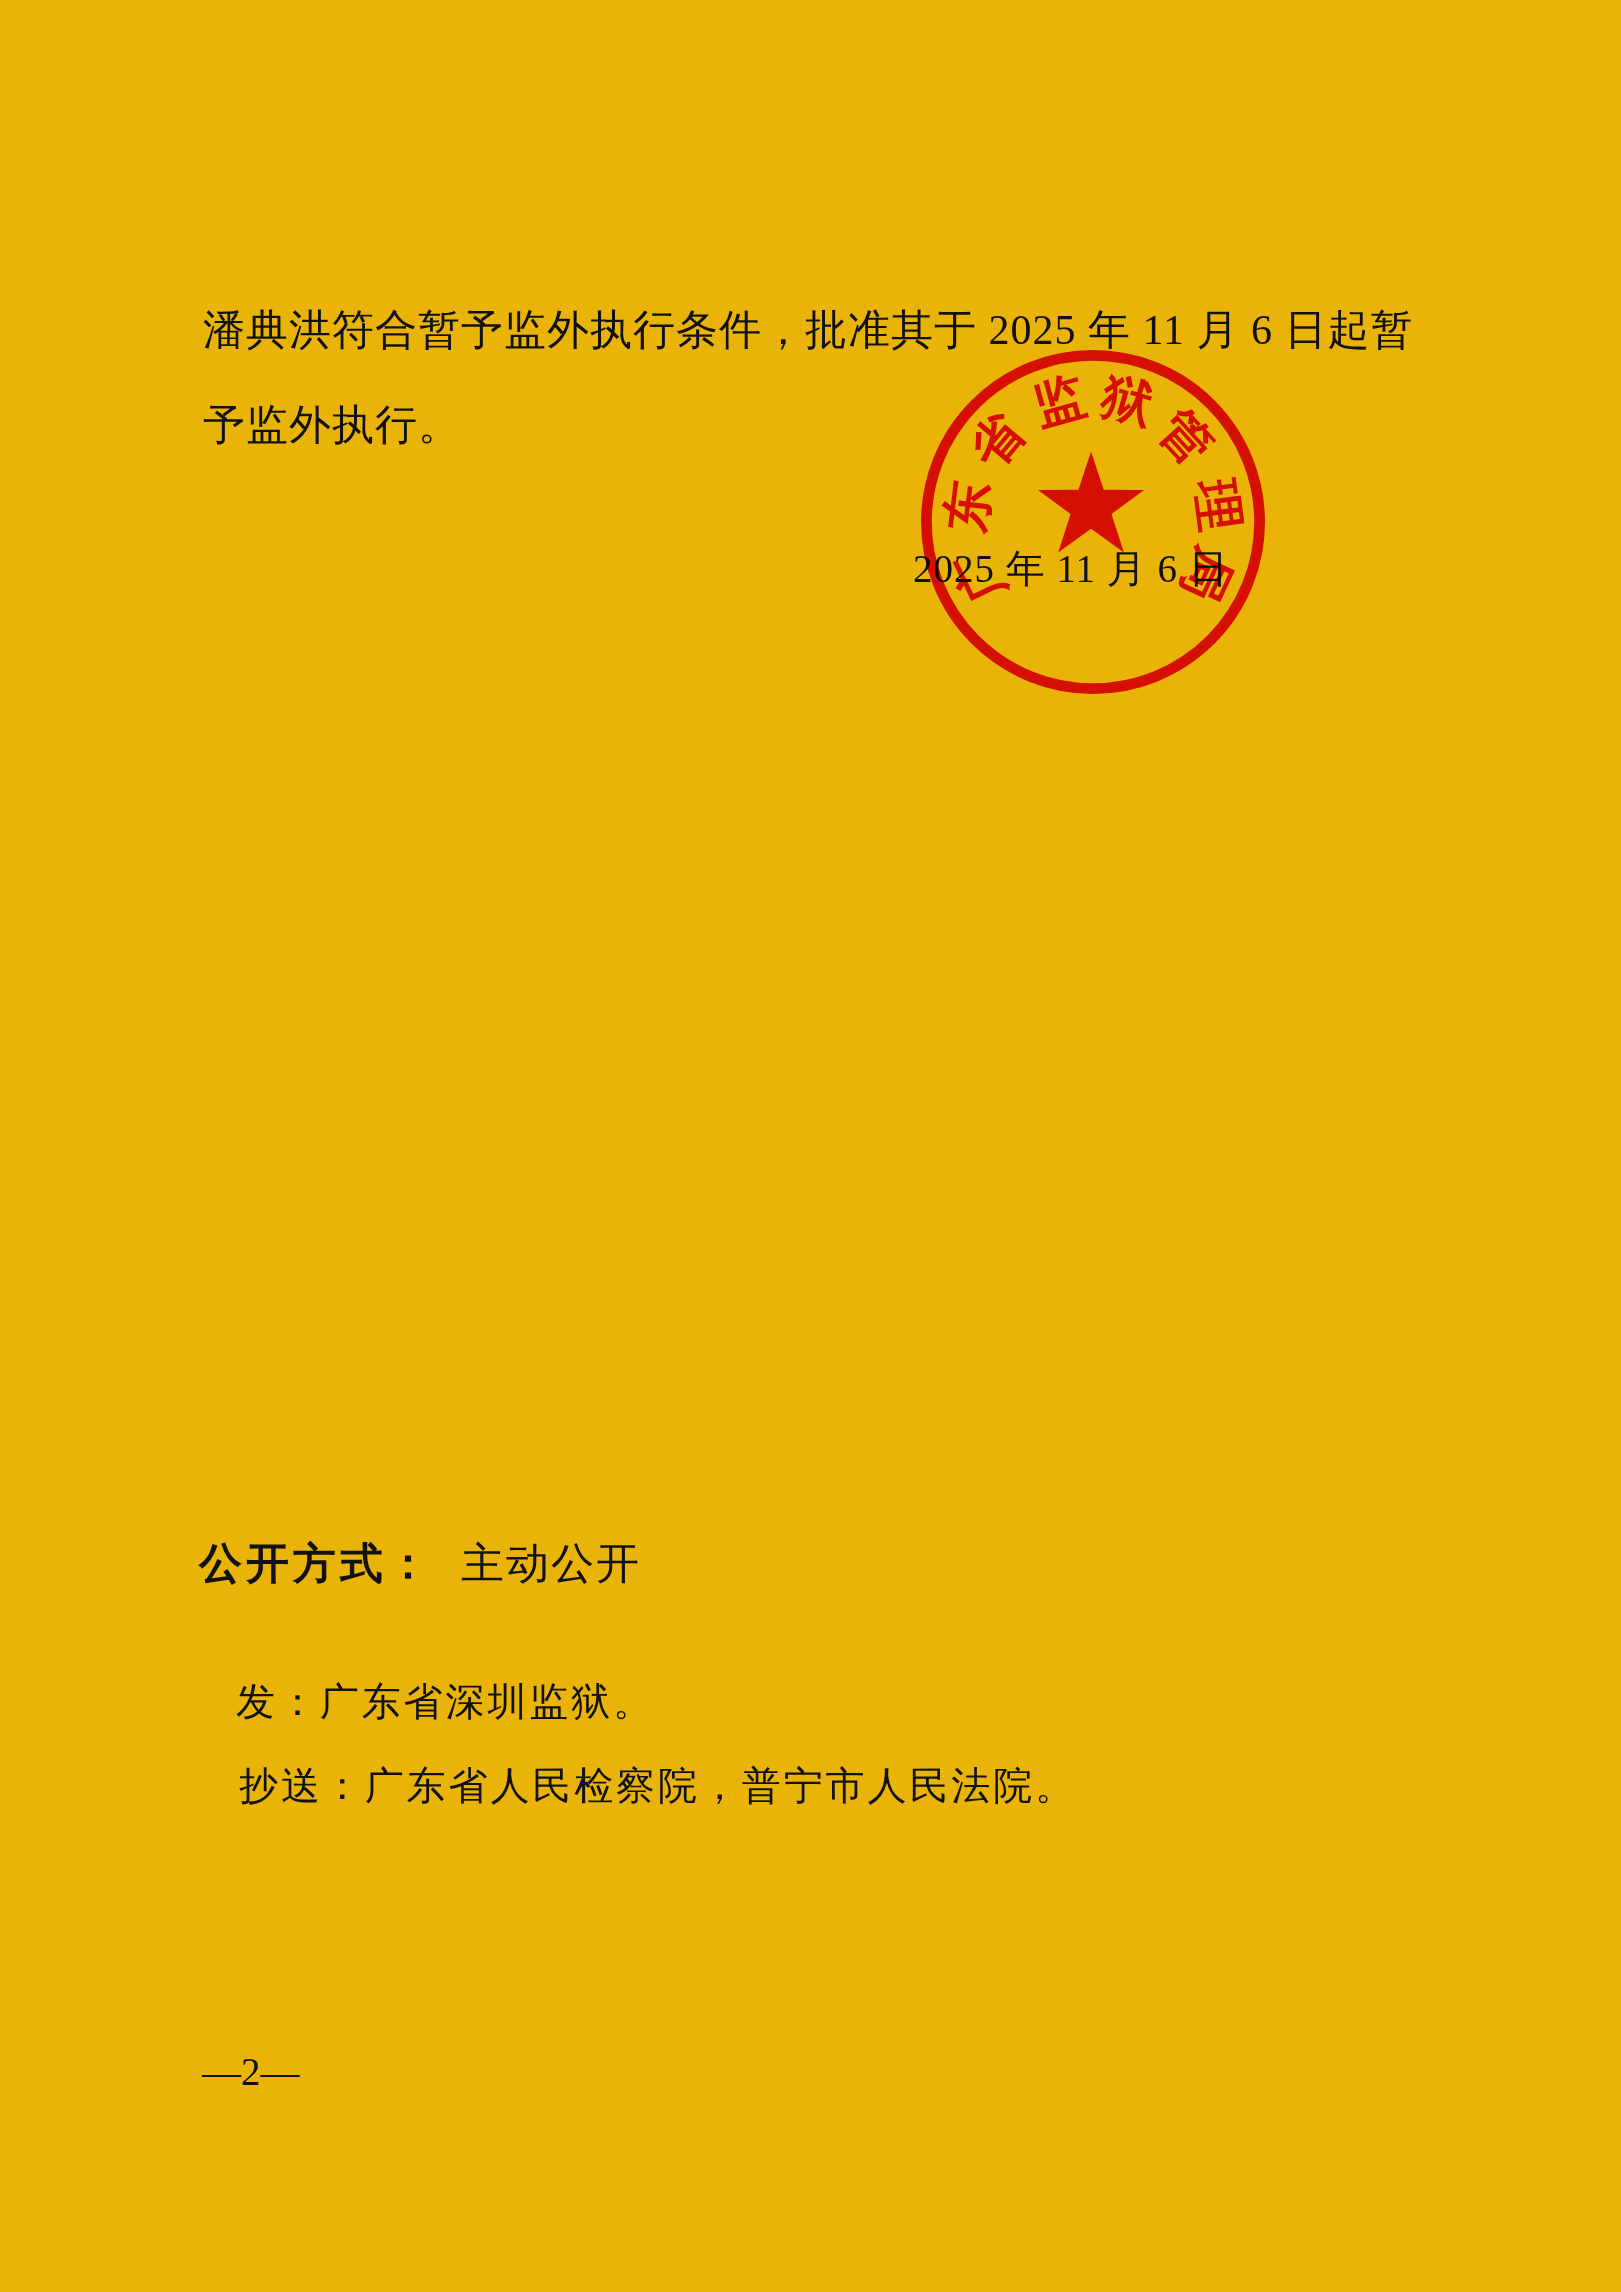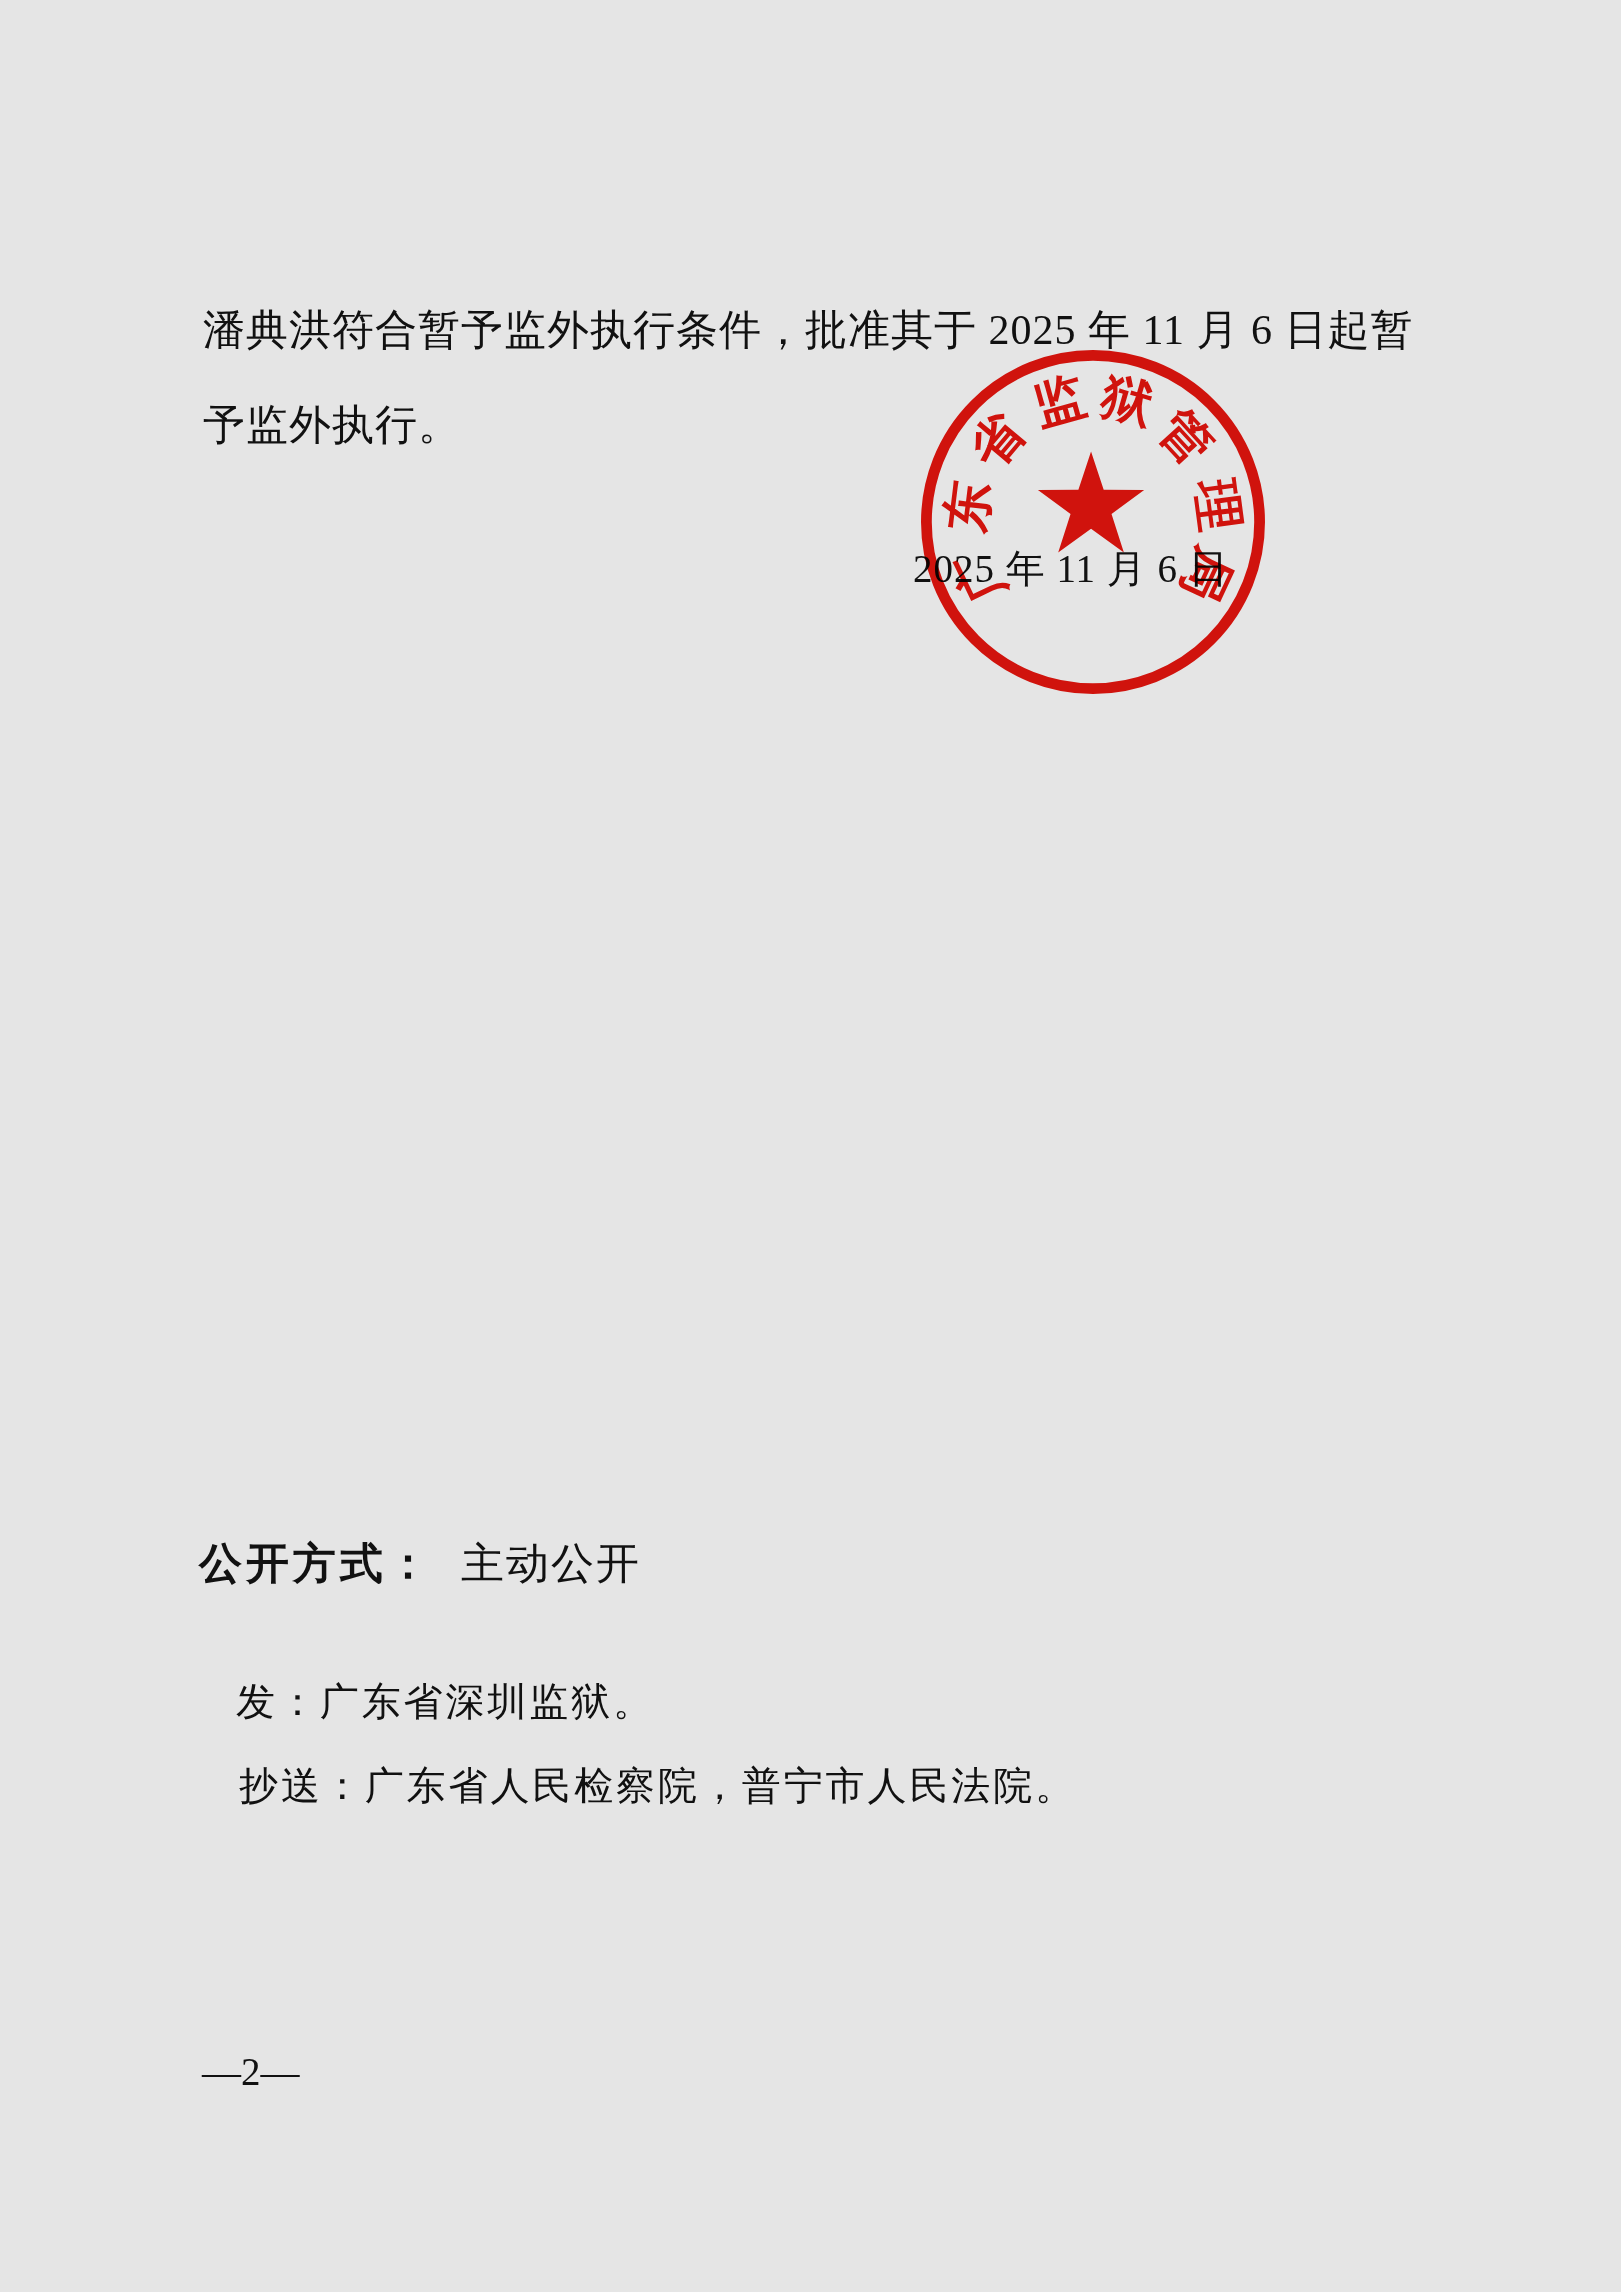--- a/index.html
+++ b/index.html
@@ -1,20 +1,20 @@
 <!DOCTYPE html>
 <html><head>
 <meta charset="utf-8">
 <style>
   html,body{margin:0;padding:0;background:#888;}
   .page{
     position:relative;
     width:1621px;height:2293px;
     margin:0 auto;
-    background:#e5e5e5;
+    background:#eab308;
     font-family:"Liberation Serif","DejaVu Serif",serif;
     color:#111;
     overflow:hidden;
   }
   .abs{position:absolute;white-space:nowrap;}
   .body-line{
     font-size:42px;
     line-height:1.0;
     letter-spacing:1px;
   }

